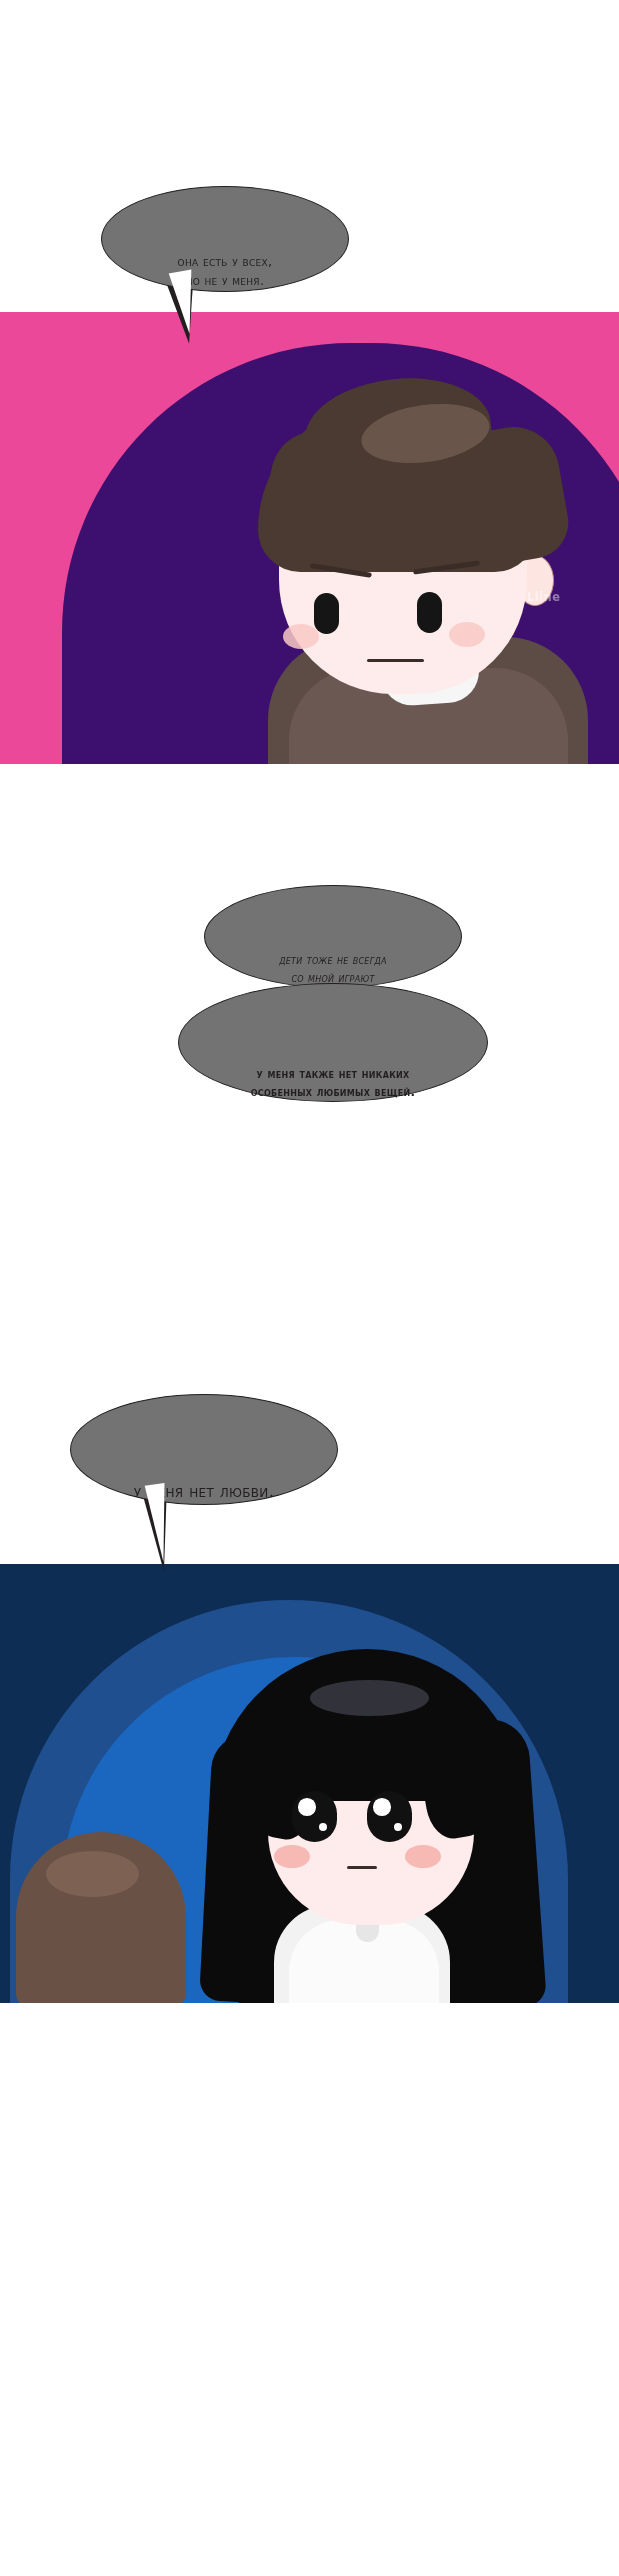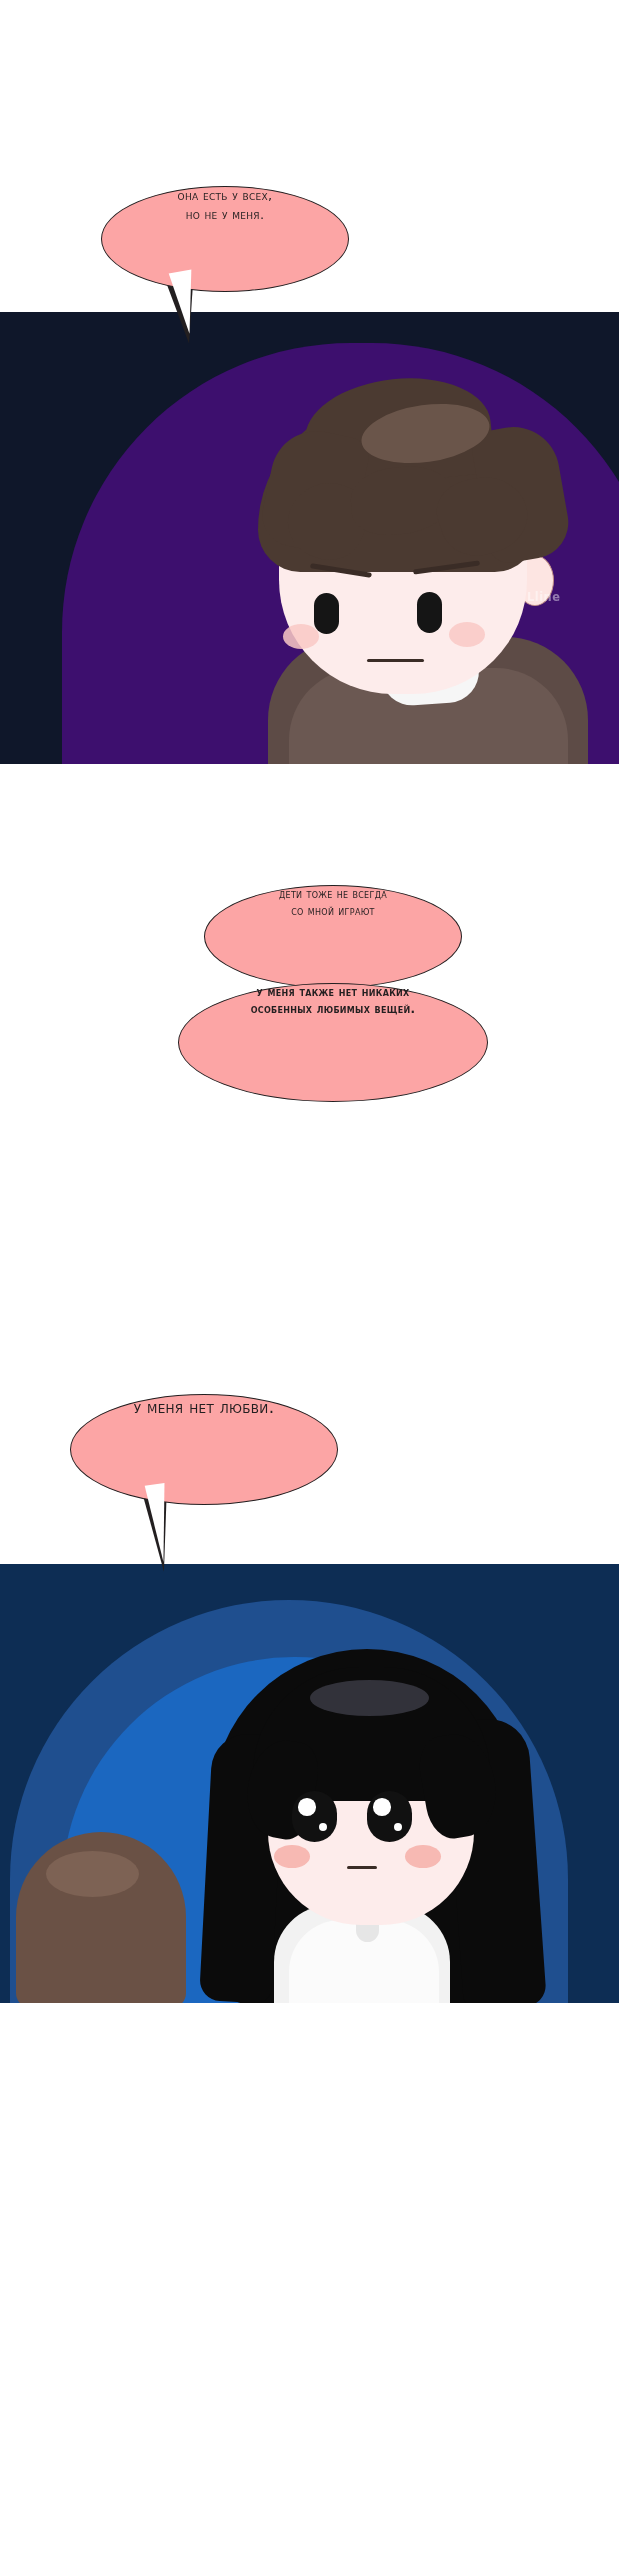--- a/index.html
+++ b/index.html
@@ -27,21 +27,21 @@
   .panel {
     position: absolute;
     left: 0;
     width: 619px;
     overflow: hidden;
   }
 
   #panel-1 {
     top: 312px;
     height: 452px;
-    background: #0f172a;
+    background: #ec4899;
   }
 
   #panel-2 {
     top: 1564px;
     height: 439px;
     background: #0d2d54;
   }
 
   
   .p1-purple {
@@ -490,26 +490,26 @@
     top: 302px;
     width: 30px;
     height: 2.6px;
     background: #3a2c26;
     border-radius: 2.1px;
   }
 
   
   .bubble {
     position: absolute;
-    background: #fca5a5;
+    background: #737373;
     border: 1.5px solid #231f20;
     border-radius: 50% / 50%;
     box-sizing: border-box;
     display: flex;
-    align-items: flex-start;
+    align-items: flex-end;
     justify-content: center;
     text-align: center;
     color: #231f20;
     font-family: "DejaVu Sans", sans-serif;
     letter-spacing: 0.3px;
     line-height: 1.45;
     z-index: 5;
   }
   .bubble p {
     margin: 0;
@@ -567,20 +567,21 @@
     width: 279px;
     height: 111px;
     font-size: 12px;
   }
   #bubble-3 {
     left: 204px;
     top: 885px;
     width: 258px;
     height: 103px;
     font-size: 12px;
+    font-style: italic;
   }
   #bubble-4 {
     left: 178px;
     top: 983px;
     width: 310px;
     height: 119px;
     font-size: 12px;
     font-weight: bold;
   }
 

